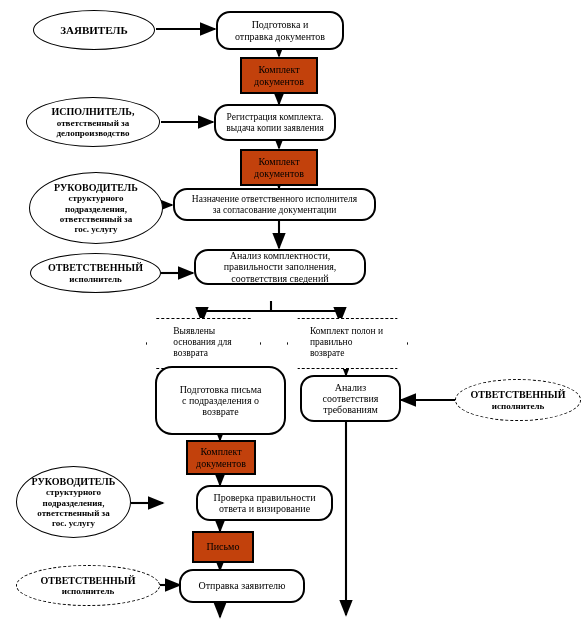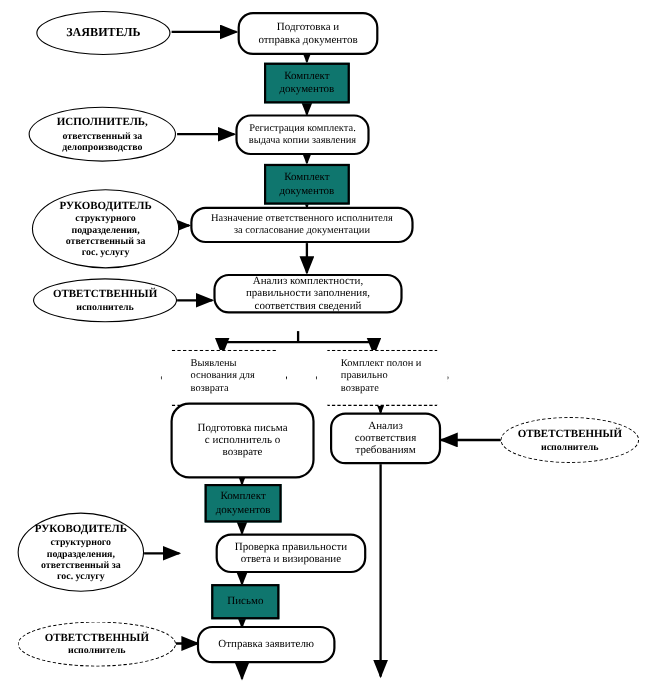--- a/index.html
+++ b/index.html
@@ -37,21 +37,21 @@
     color: #000;
     padding: 1px 3px;
   }
   .rrect {
     border: 2px solid #000;
     border-radius: 14px;
     background: #fff;
   }
   .rect {
     border: 2px solid #000;
-    background: #0f766e;
+    background: #c2410c;
   }
   .ellipse {
     border: 1.4px solid #000;
     border-radius: 50%;
     background: #fff;
   }
   .ellipse.dashed {
     border-style: dashed;
     border-width: 1.4px;
   }
@@ -257,21 +257,21 @@
         <span class="stack t95">Комплект полон и</span>
         <span class="stack t95">правильно</span>
         <span class="stack t95">возврате</span>
       </span>
     </div>
   </div>
 
   <div class="node rrect" style="left:155px; top:366px; width:131px; height:69px;border-radius:17px;">
     <span class="stack">
       <span class="stack t10">Подготовка письма</span>
-      <span class="stack t10">с исполнитель о</span>
+      <span class="stack t10">с подразделения о</span>
       <span class="stack t10">возврате</span>
     </span>
   </div>
 
   <div class="node rrect" style="left:300px; top:375px; width:101px; height:47px;">
     <span class="stack">
       <span class="stack t10">Анализ</span>
       <span class="stack t10">соответствия</span>
       <span class="stack t10">требованиям</span>
     </span>

